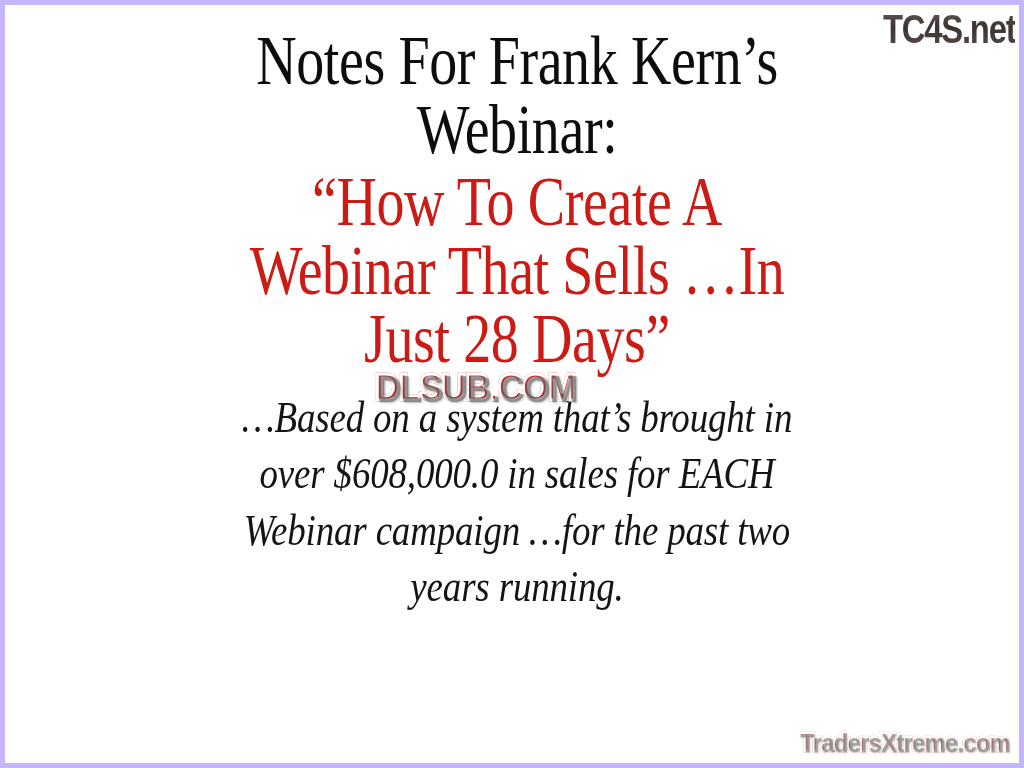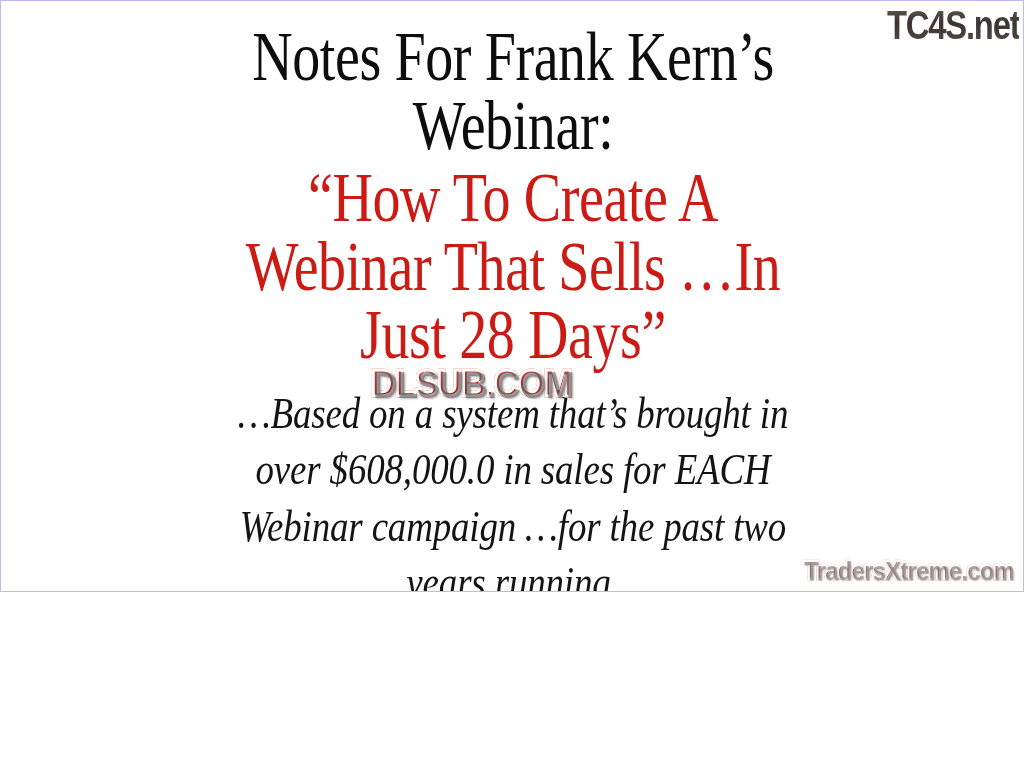--- a/index.html
+++ b/index.html
@@ -4,23 +4,23 @@
 <style>
   html, body {
     margin: 0;
     padding: 0;
     background: #ffffff;
   }
 
   #slide {
     position: relative;
     width: 1024px;
-    height: 592px;
+    height: 768px;
     background: #ffffff;
-    border: 1px solid #c4b5fd;
+    border: 5px solid #c4b5fd;
     box-sizing: border-box;
     overflow: hidden;
     font-family: "Liberation Serif", "DejaVu Serif", serif;
   }
 
   
   .content {
     position: absolute;
     left: 0;
     top: 0;

